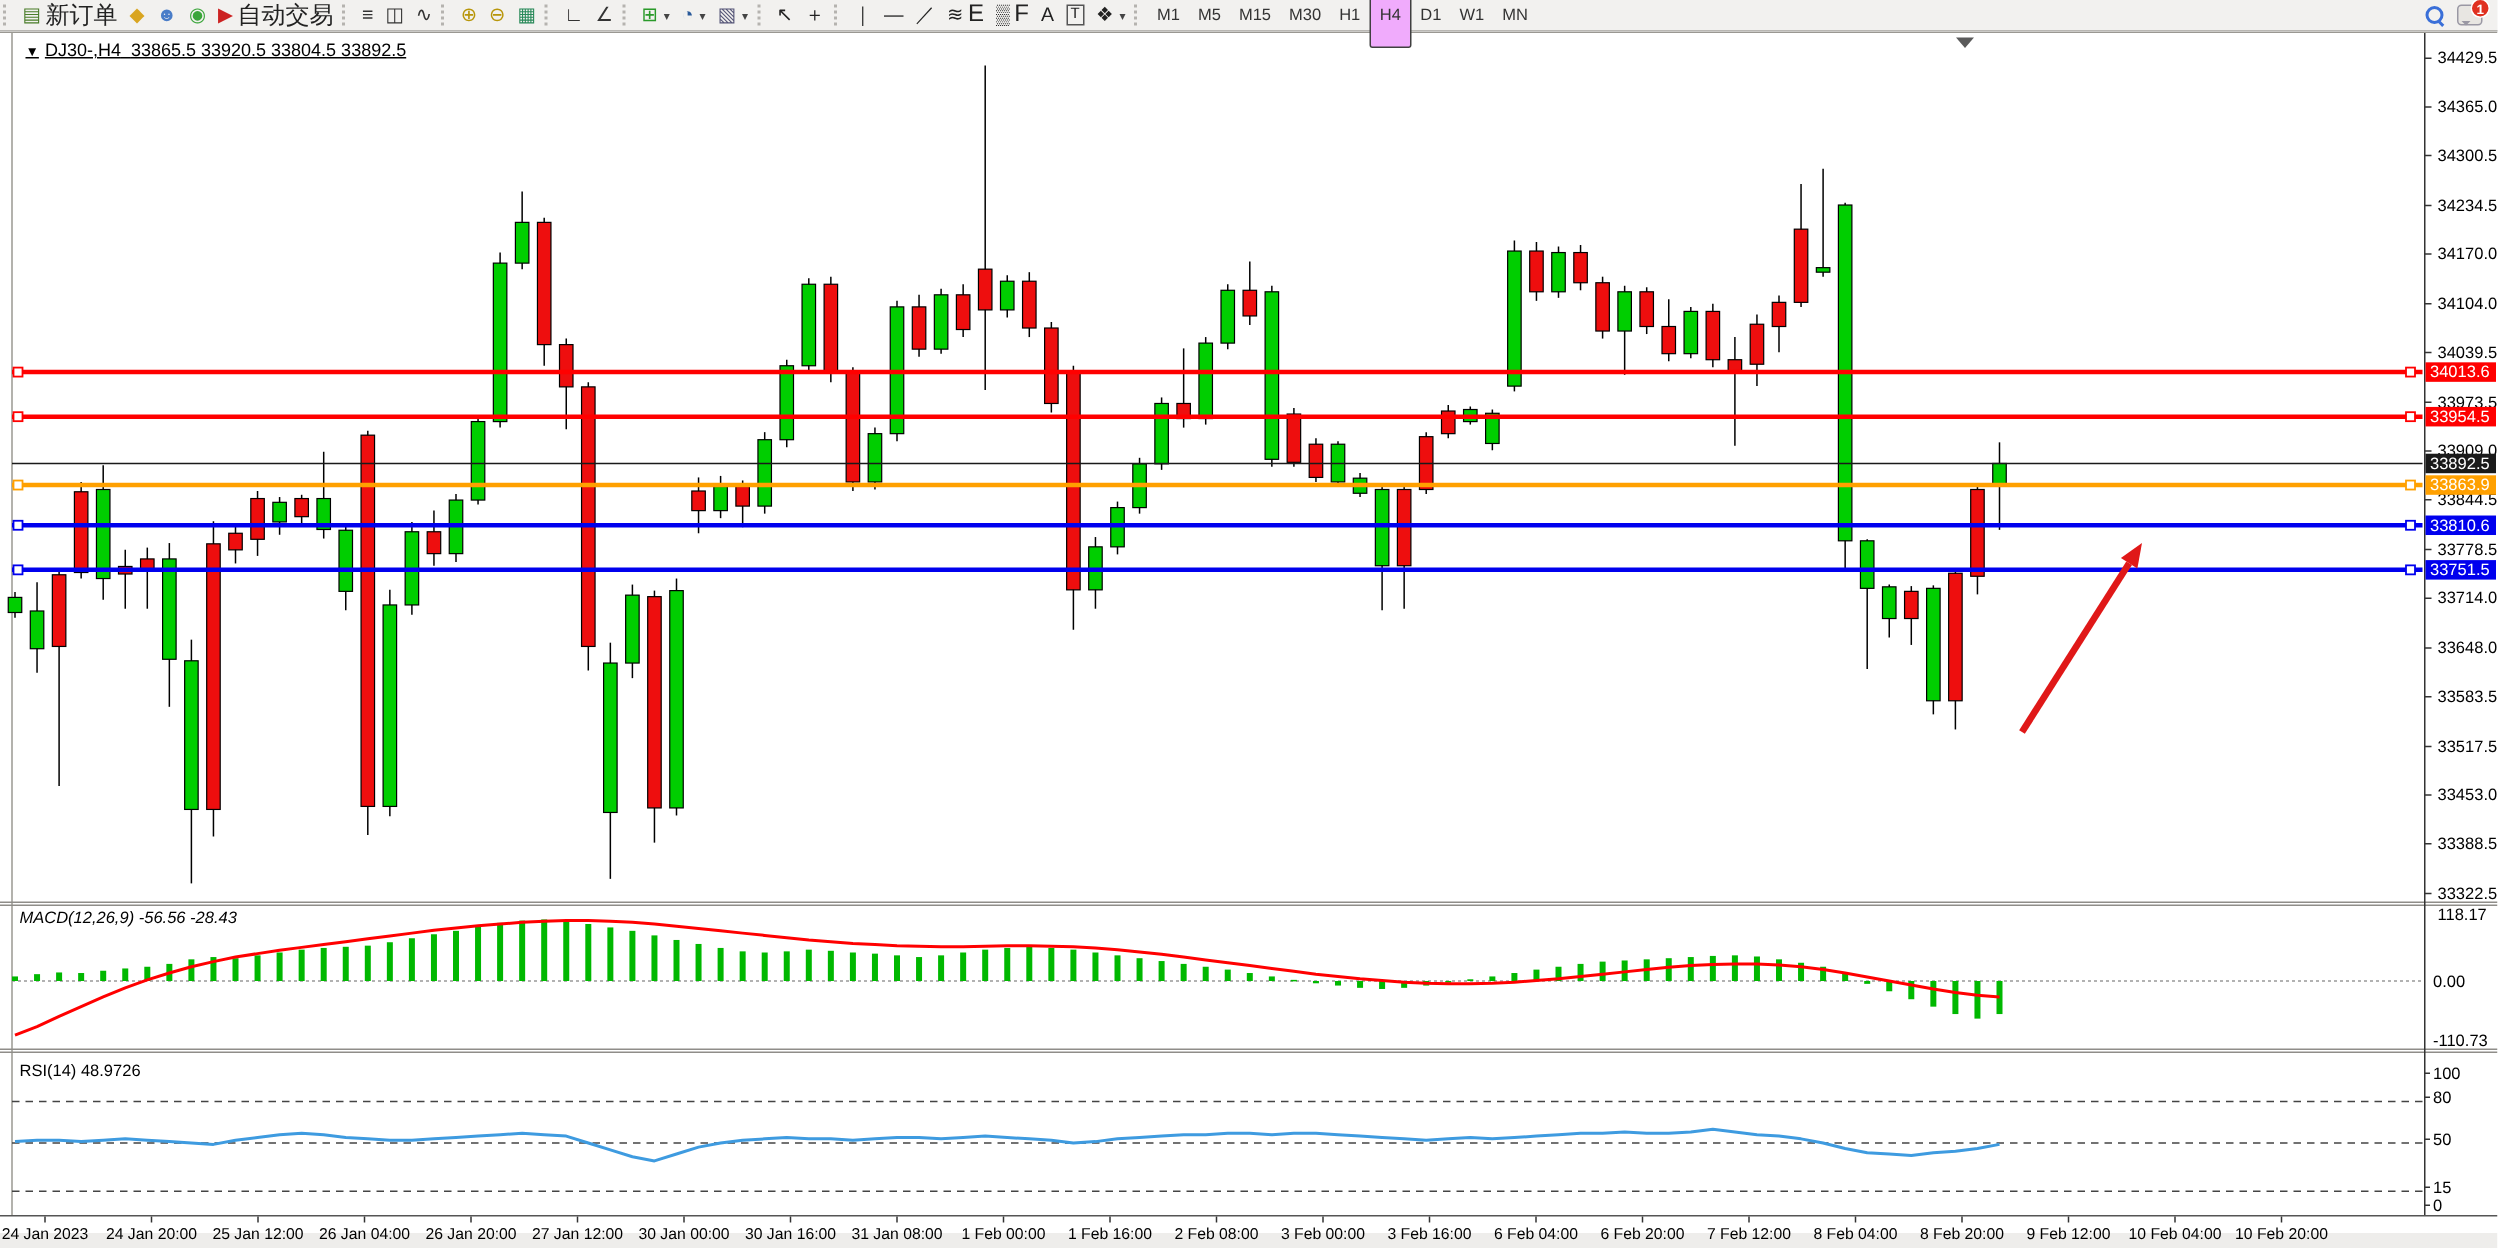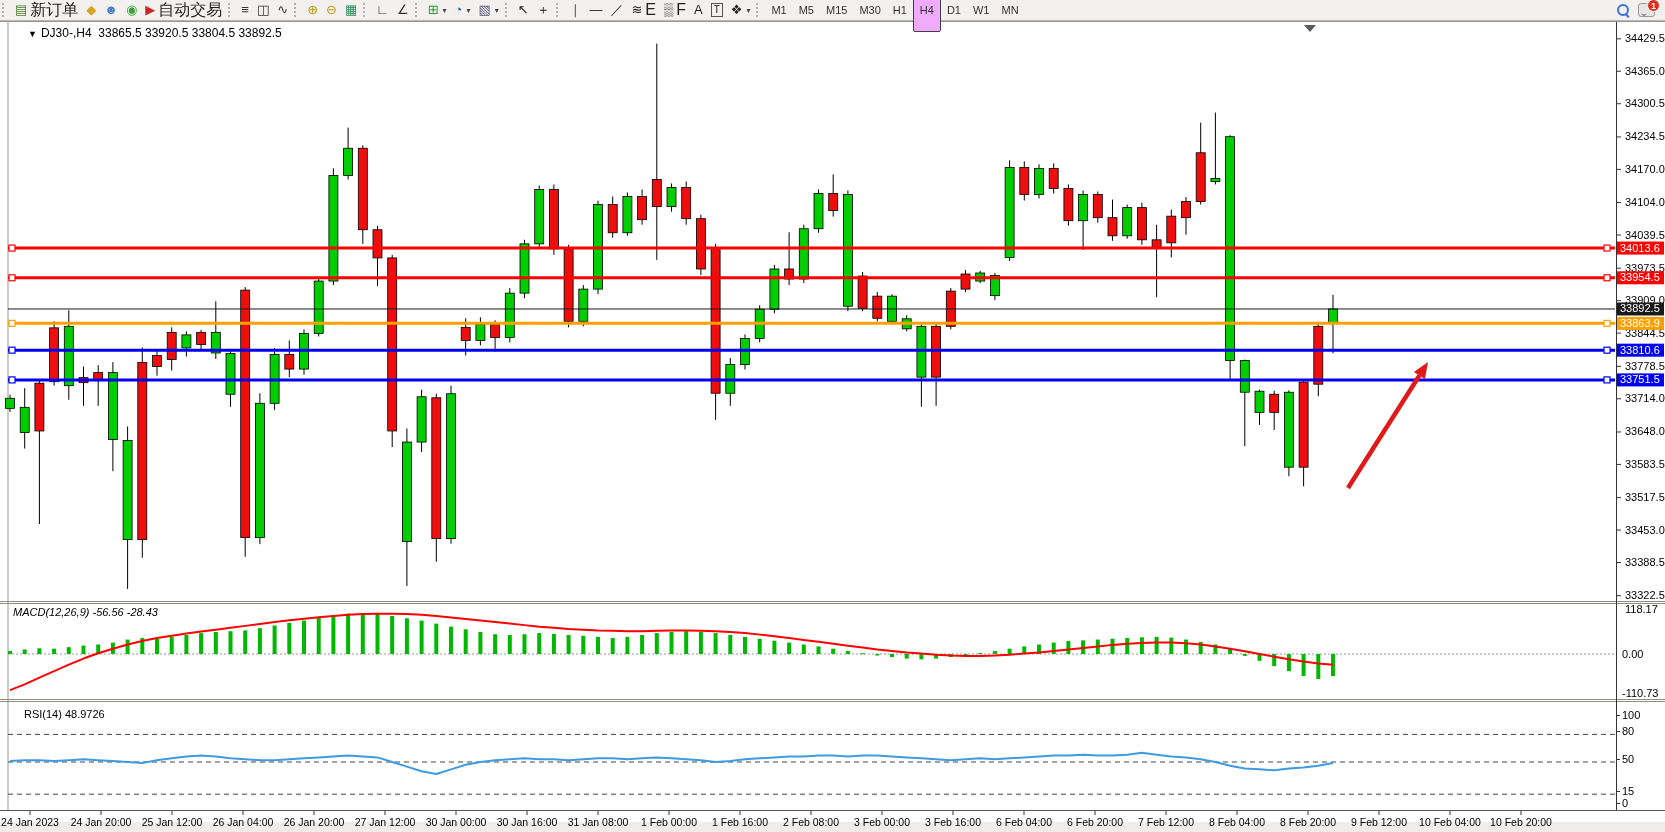--- a/index.html
+++ b/index.html
@@ -16,24 +16,24 @@
   .boxT{border:1px solid #555;padding:0 2px;font-size:10px;line-height:12px;}
   #tb-right{margin-left:auto;display:flex;align-items:center;gap:8px;padding-right:10px;}
   .mag{position:relative;width:13px;height:13px;}
   .mag::before{content:"";position:absolute;left:0;top:0;width:8px;height:8px;border:2px solid #3a6fd8;border-radius:50%;}
   .mag::after{content:"";position:absolute;left:9px;top:9px;width:5px;height:2px;background:#3a6fd8;transform:rotate(45deg);transform-origin:0 0;}
   .bubble{position:relative;width:15px;height:12px;background:#e8e6e2;border:1px solid #9a98a4;border-radius:3px;}
   .bubble::after{content:"";position:absolute;left:2px;bottom:-4px;border:3px solid transparent;border-top-color:#9a98a4;}
   .badge{position:absolute;right:-6px;top:-5px;background:#e03020;color:#fff;font-size:9px;font-weight:bold;border-radius:50%;width:11px;height:11px;display:flex;align-items:center;justify-content:center;border:1px solid #fff;}
   
   .overlay{position:absolute;z-index:3;color:#000;}
-  #chart-title{left:28px;top:26px;font-size:12px;}
+  #chart-title{left:17px;top:26px;font-size:12px;text-decoration:underline;}
   #chart-title .tri{font-size:9px;margin-right:4px;}
   #macd-label{left:13px;top:606px;font-size:11px;font-style:italic;}
-  #rsi-label{left:24px;top:708px;font-size:11px;}
+  #rsi-label{left:13px;top:708px;font-size:11px;}
   svg{position:absolute;left:0;top:0;z-index:1;}
   text{font-family:"Liberation Sans","DejaVu Sans",sans-serif;}
 </style>
 </head>
 <body>
 
 <div id="toolbar">
     <div class="tb-handle"></div>
     <div class="tb-btn">
       <div class="tb-glyph" style="color: rgb(74, 125, 42);">▤</div>

